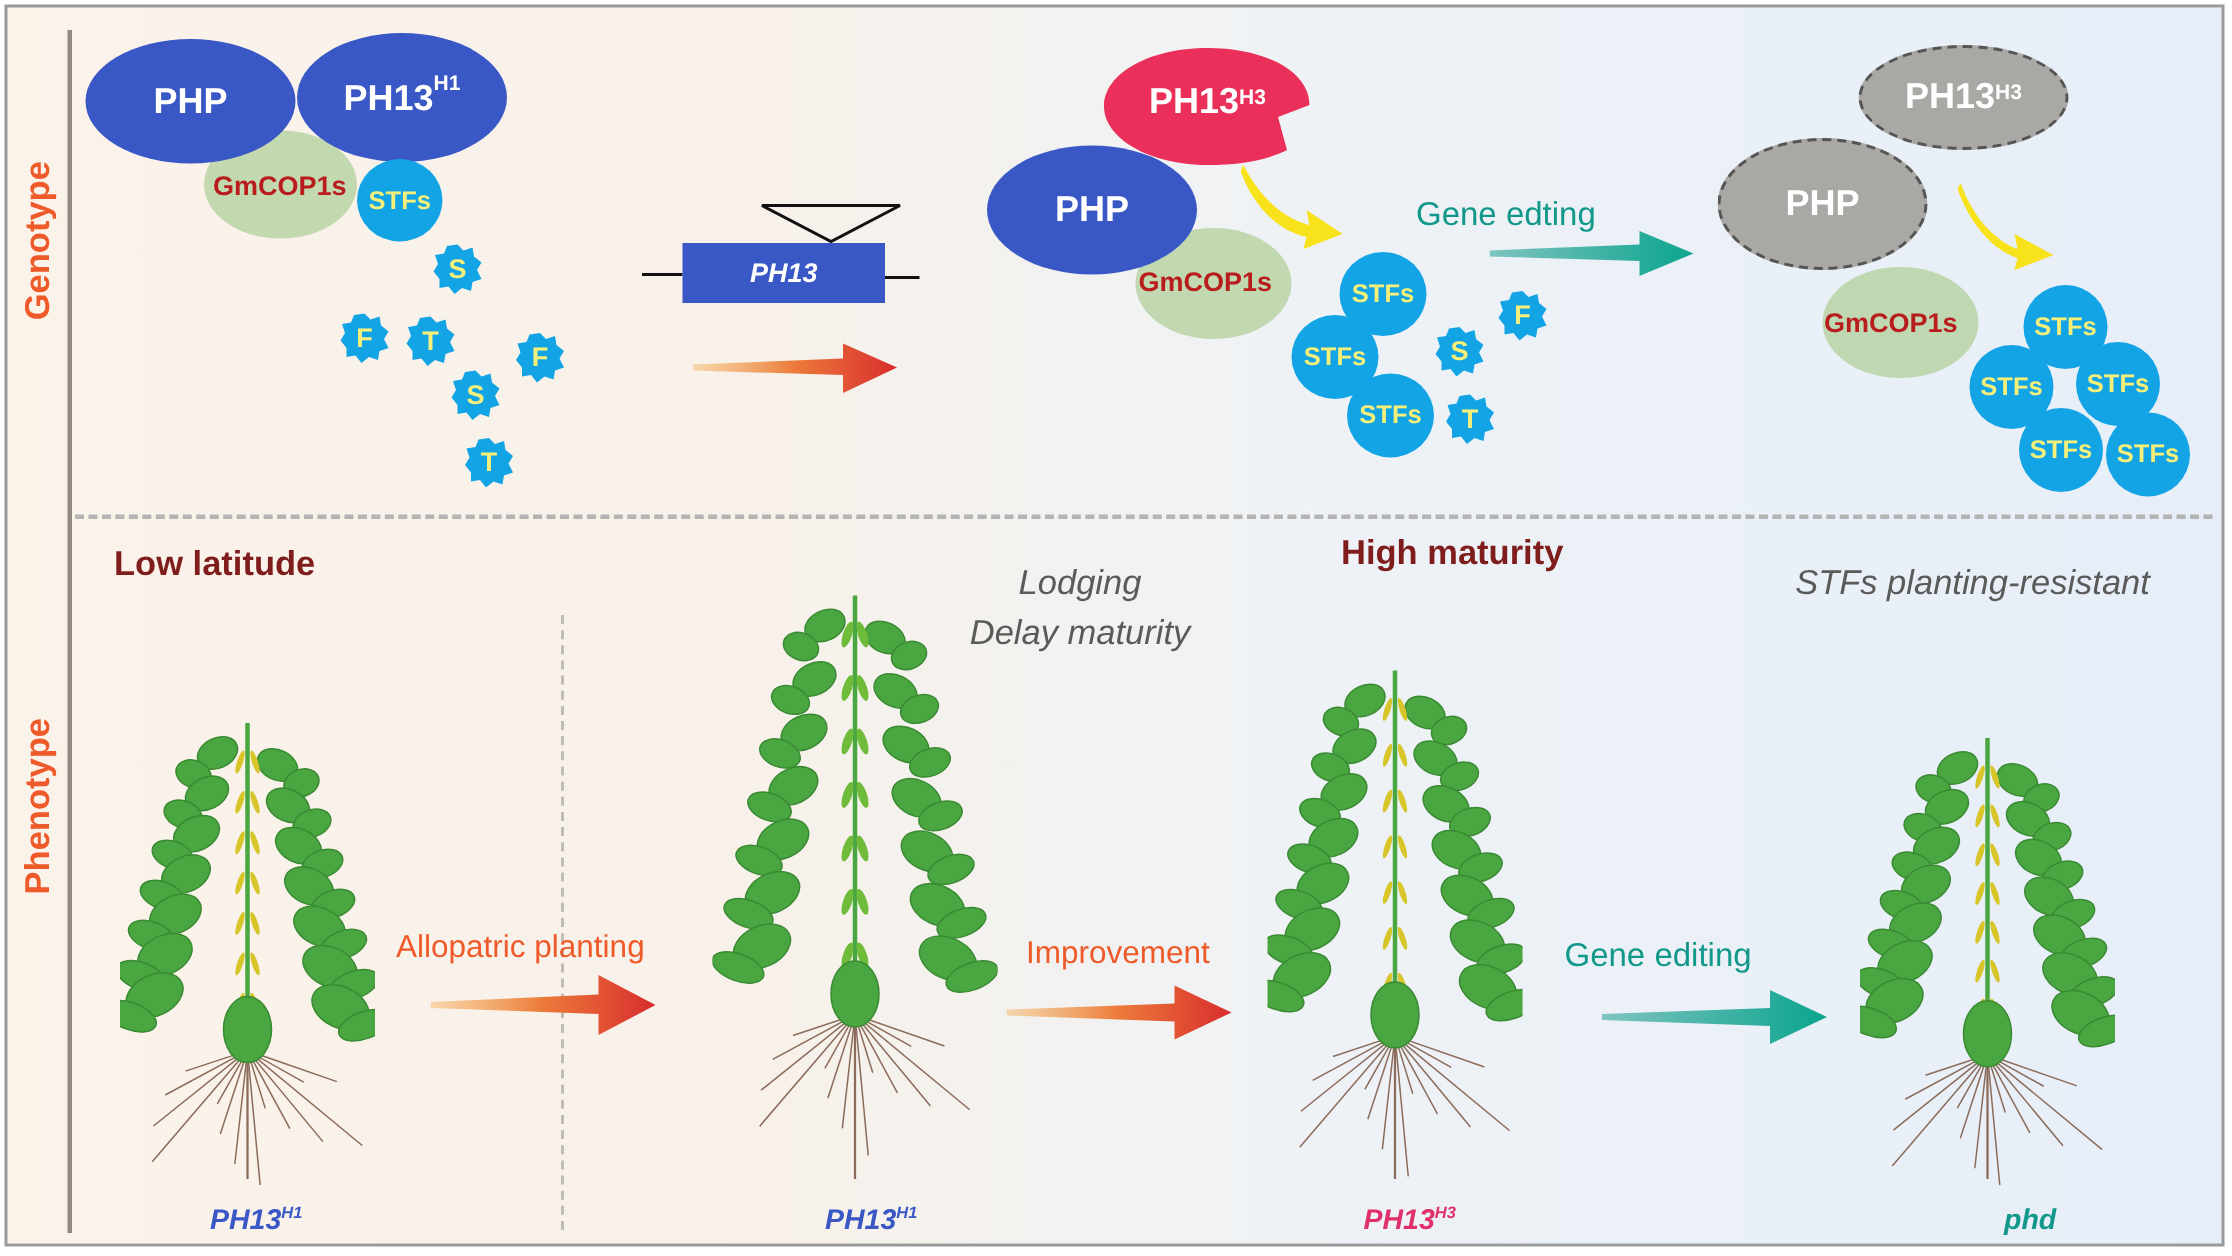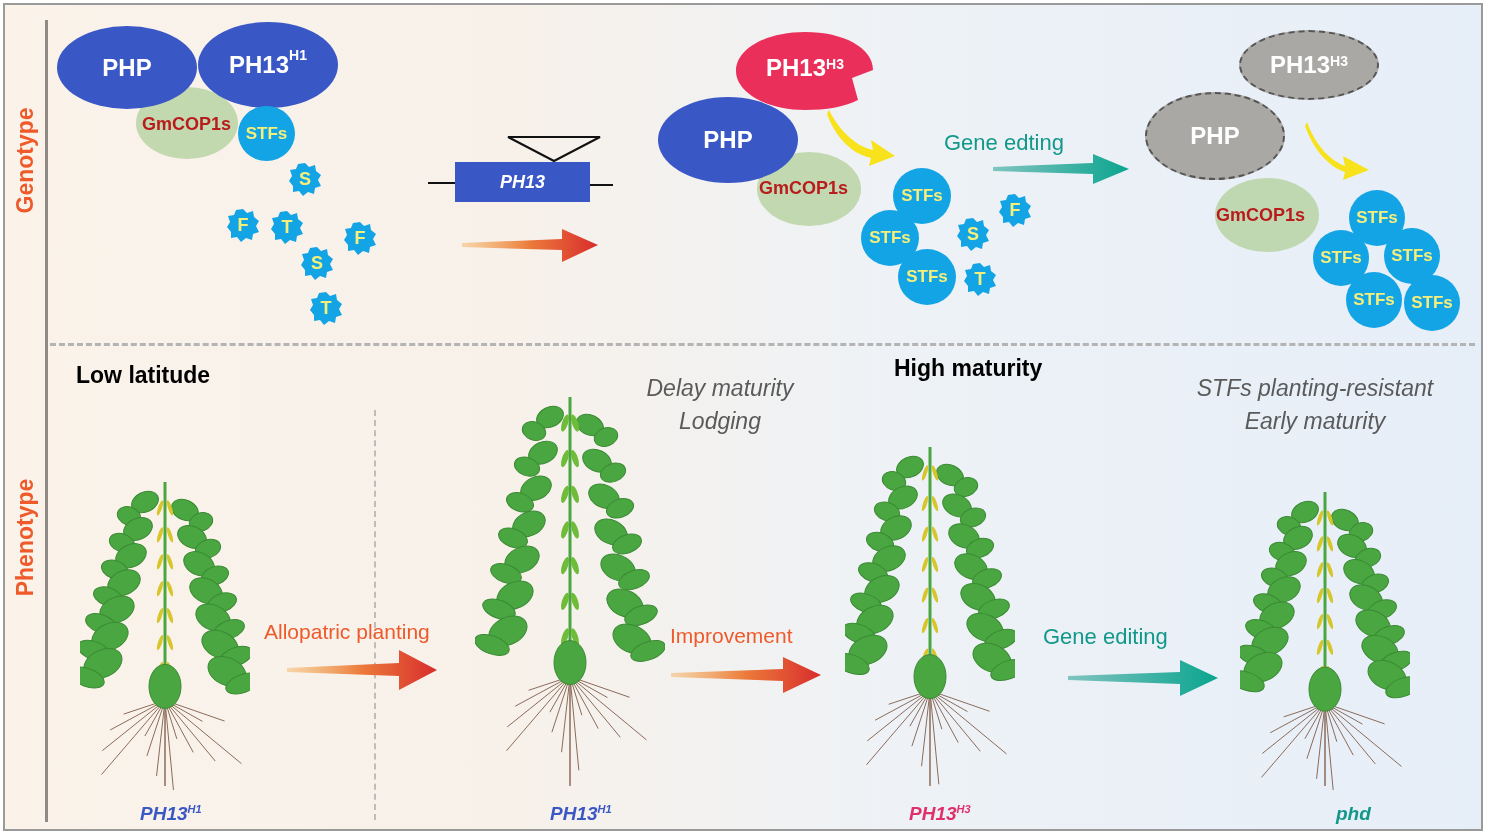--- a/index.html
+++ b/index.html
@@ -17,21 +17,21 @@
   .blue { background: #3a57c6; }
   .gray { background: #a9a8a5; border: 2px dashed #555; box-sizing: border-box; }
   .cop { position: absolute; border-radius: 50%; background: #b9d3a4; opacity: 0.85; }
   .cop-text { position: absolute; color: #b91c1c; font-weight: bold; font-size: 18px; white-space: nowrap; }
   .stf { position: absolute; border-radius: 50%; background: #13a4e6; color: #f6ef7a; font-weight: bold; font-size: 17px; display: flex; align-items: center; justify-content: center; }
   .blob { position: absolute; width: 34px; height: 34px; }
   .blob span { position: absolute; left: 0; top: 0; width: 34px; height: 34px; display: flex; align-items: center; justify-content: center; color: #f6ef7a; font-weight: bold; font-size: 18px; }
   .italic-orange { color: #ee5a2a; font-style: italic; font-size: 23px; white-space: nowrap; }
   .orange { color: #ee5a2a; font-size: 21px; white-space: nowrap; }
   .teal { color: #12988a; font-size: 22px; white-space: nowrap; text-align: center; }
-  .green-h { color: #000000; font-weight: bold; font-size: 23px; white-space: nowrap; }
+  .green-h { color: #7f1d1d; font-weight: bold; font-size: 23px; white-space: nowrap; }
   .trait { color: #5a5a5a; font-style: italic; font-size: 23px; text-align: center; line-height: 33px; white-space: nowrap; }
   .geno { font-weight: bold; font-style: italic; font-size: 19px; white-space: nowrap; }
   .geno sup { font-size: 11px; }
   .gene-box { position: absolute; left: 455px; top: 162px; width: 135px; height: 40px; background: #3a57c6; color: #fff; font-weight: bold; font-style: italic; font-size: 18px; display: flex; align-items: center; justify-content: center; }
 </style>
 </head>
 <body>
 
 <div id="stage">
   <div class="frame"></div>
@@ -164,33 +164,32 @@
       <span>STFs</span>
     </div>
   <div class="stf" style="left:1404px; top:275px; width:56px; height:56px;">
       <span>STFs</span>
     </div>
 
   <div class="abs green-h" style="left:76px; top:362px;">Low latitude</div>
   <div class="abs green-h" style="left:894px; top:355px;">High maturity</div>
 
   <div class="abs trait" style="left:620px; top:372px; width:200px;">
+    <div>Lodging</div>
     <div>Delay maturity</div>
-    <div>Lodging</div>
   </div>
   <div class="abs trait" style="left:1160px; top:372px; width:310px;">
     <div>STFs planting-resistant</div>
-    <div>Early maturity</div>
   </div>
 
   <div class="abs orange" style="left:264px; top:620px;">Allopatric planting</div>
   <svg class="abs" style="left:287px; top:648px;" width="155" height="44">
     <polygon points="0,20 112,15 112,2 150,22 112,42 112,28 0,24" fill="url(#gOr)"></polygon>
   </svg>
-  <div class="abs orange" style="left:670px; top:624px;">Improvement</div>
+  <div class="abs orange" style="left:684px; top:624px;">Improvement</div>
   <svg class="abs" style="left:671px; top:655px;" width="155" height="40">
     <polygon points="0,18 112,14 112,2 150,20 112,38 112,26 0,22" fill="url(#gOr)"></polygon>
   </svg>
   <div class="abs teal" style="left:1043px; top:624px;">Gene editing</div>
   <svg class="abs" style="left:1068px; top:658px;" width="155" height="40">
     <polygon points="0,18 112,14 112,2 150,20 112,38 112,26 0,22" fill="url(#gTl)"></polygon>
   </svg>
 
   <svg class="abs plant" id="plant0" style="left:80px; top:470px;" width="170" height="320">
       <line x1="85" y1="230.39999999999998" x2="43.65352468542003" y2="244.08080573302672" stroke="#8b6b5a" stroke-width="1"></line>

